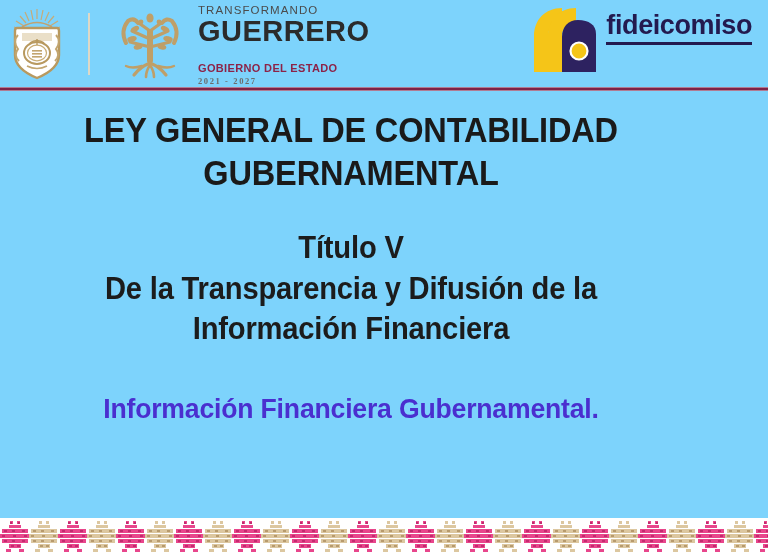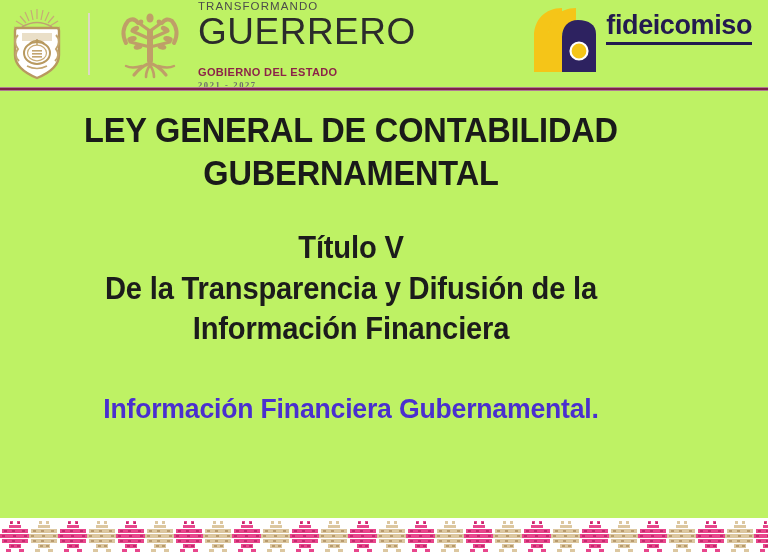--- a/index.html
+++ b/index.html
@@ -13,21 +13,21 @@
     font-family: "Liberation Sans", sans-serif;
     overflow: hidden;
     position: relative;
   }
 
   
   .slide {
     width: 768px;
     height: 554px;
     position: relative;
-    background: #bef264;
+    background: #7dd3fc;
   }
 
   .header {
     position: absolute;
     top: 0;
     left: 0;
     width: 768px;
     height: 88px;
     display: flex;
     align-items: center;
@@ -68,22 +68,22 @@
     padding-top: 2px;
   }
   .gw-transformando {
     font-size: 11.5px;
     letter-spacing: 1.1px;
     color: #4b4b4b;
     font-weight: 400;
     margin-bottom: 2px;
   }
   .gw-guerrero {
-    font-size: 37px;
-    font-weight: 400;
+    font-size: 29px;
+    font-weight: 700;
     letter-spacing: 0.5px;
     color: #2b2b2b;
     line-height: 0.95;
     text-align: center;
   }
   .gw-gobierno {
     font-size: 11px;
     font-weight: 700;
     letter-spacing: 0.35px;
     color: #8c2348;

